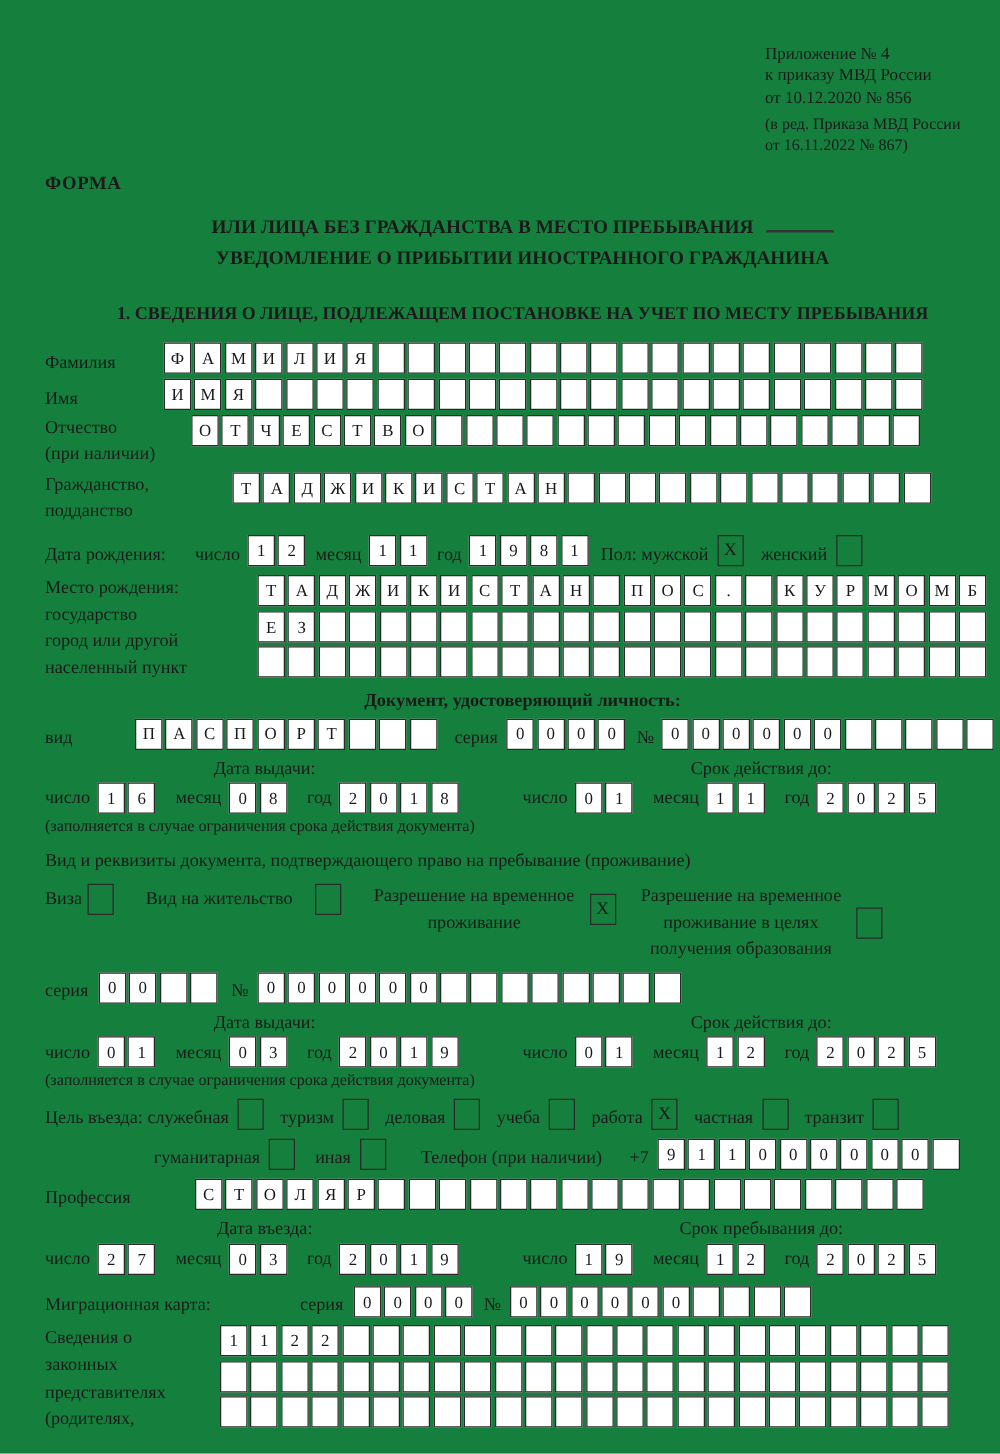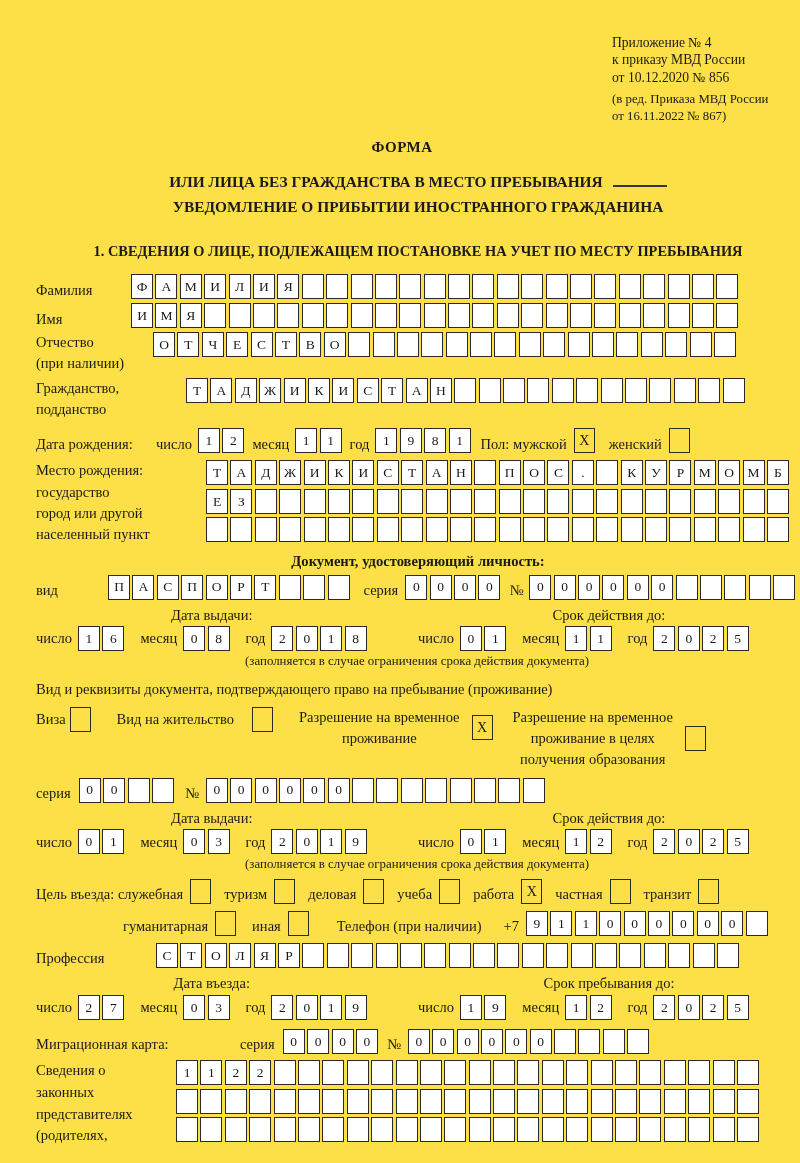--- a/index.html
+++ b/index.html
@@ -6,25 +6,25 @@
   html, body { margin: 0; padding: 0; background: #ffffff; }
   .page {
     position: relative;
     width: 800px; height: 1163px;
     padding: 34px 0 10px 36px;
     font-family: "Liberation Serif", "DejaVu Serif", serif;
     color: #1a1a1a;
     font-size: 14.5px;
     line-height: 1.3;
     overflow: hidden;
-    background: #fde047;
+    background: #15803d;
   }
   .appendix { margin-left: 576px; width: 190px; font-size: 13.6px; line-height: 1.28; }
   .appendix .small { font-size: 12.8px; margin-top: 5px; }
-  .forma { font-weight: bold; text-align: center; margin: 14px 32px 0 0; font-size: 15px; letter-spacing: .5px; }
+  .forma { font-weight: bold; text-align: left; margin: 14px 32px 0 0; font-size: 15px; letter-spacing: .5px; }
   .title { text-align: center; font-weight: bold; font-size: 15.4px; margin-top: 13px; line-height: 1.6; }
   .blank-line { display: inline-block; width: 54px; border-bottom: 2px solid #333; height: 13px; margin-left: 10px; }
   .sec-head { text-align: center; font-weight: bold; font-size: 14.4px; margin-top: 22px; }
 
   .frow { display: flex; align-items: flex-end; margin-top: 4px; flex-wrap: nowrap; }
   .frow.top { align-items: flex-start; }
   .flabel { flex: 0 0 auto; }
   .boxes { display: flex; gap: 2.4px; flex-wrap: nowrap; flex: 0 0 auto; }
   .box {
     flex: 0 0 auto; width: 22px; height: 25px;
@@ -42,21 +42,21 @@
   .stack .line { line-height: 1.45; }
   .center-head { font-weight: bold; text-align: center; margin-top: 7px; font-size: 14.6px; }
 
   .dates { display: flex; margin-top: 6px; }
   .dates .col-l { width: 46%; }
   .dates .col-r { width: 50%; margin-left: 4%; }
   .dates .dhead { text-align: center; margin-bottom: 2px; }
   .dates .dline { display: flex; align-items: center; }
   .dates .dline .lbl { margin-right: 6px; }
   .dates .dline .boxes { margin-right: 8px; }
-  .note-right { text-align: center; font-size: 12.9px; margin-top: 2px; padding-right: 2px; }
+  .note-right { text-align: left; font-size: 12.9px; margin-top: 2px; padding-right: 2px; }
 
   .para { margin-top: 8px; line-height: 1.55; }
 
   .cbgroup { display: flex; align-items: flex-start; margin-top: 6px; }
   .cbgroup .item { display: flex; align-items: center; }
   .cbgroup .item .txt { text-align: center; line-height: 1.45; }
   .gap20 { margin-left: 20px; } .gap26 { margin-left: 26px; }
 
   .purpose .flabel { margin-right: 0; }
   .inlinegap { margin-left: 13px; }

